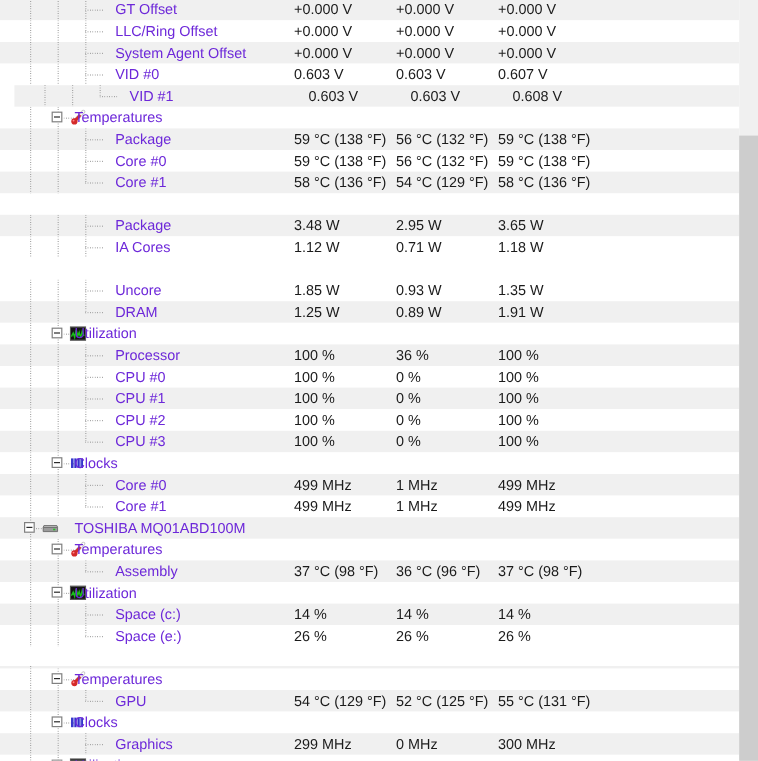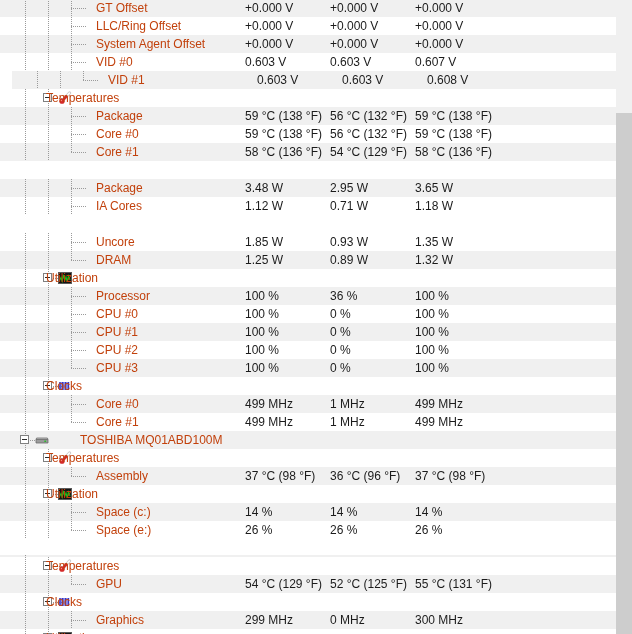--- a/index.html
+++ b/index.html
@@ -115,37 +115,37 @@
   }
   .icon svg { display: block; }
 
   
   .label {
     position: absolute;
     top: 0;
     height: 18px;
     line-height: 18px;
     font-size: 12px;
-    color: #c2410c;
+    color: #6d28d9;
   }
   .val {
     position: absolute;
     top: 0;
     height: 18px;
     line-height: 18px;
     font-size: 12px;
     color: #1b1b1b;
   }
   .c0 { left: 245px; }
   .c1 { left: 330px; }
   .c2 { left: 415px; }
 
   
-  .lvl-dev  { left: 36px; padding-left: 44px; }
-  .lvl-grp  { left: 46px; }
+  .lvl-dev  { left: 18px; padding-left: 44px; }
+  .lvl-grp  { left: 62px; }
   .lvl-leaf { left: 96px; }
 
   
   .exp-dev  { left: 20px; }
   .exp-grp  { left: 43px; }
   .ico-dev  { left: 35px; }
   .ico-grp  { left: 58px; }
   .dots-dev { left: 30px; }
   .dots-grp { left: 53px; }
   .conn-leaf{ left: 71px; }
@@ -322,21 +322,21 @@
     <div class="row shaded" style="position:absolute;left:0;top:251px;">
       <span class="guide g0"></span>
       <span class="guide g1"></span>
       <span class="connector conn-leaf last">
         <span class="vert"></span>
         <span class="horz"></span>
       </span>
       <span class="label lvl-leaf">DRAM</span>
       <span class="val c0">1.25 W</span>
       <span class="val c1">0.89 W</span>
-      <span class="val c2">1.32 W</span>
+      <span class="val c2">1.91 W</span>
     </div>
     <div class="row plain" style="position:absolute;left:0;top:269px;">
       <span class="guide g0"></span>
       <span class="guide g1"></span>
       <span class="expander exp-grp"></span>
       <span class="exp-dots dots-grp"></span>
       <span class="icon ico-grp">
         <svg width="14" height="14" viewBox="0 0 14 14">
           <rect x="0.5" y="1.5" width="13" height="11" fill="#141414" stroke="#5a5a5a" stroke-width="1"></rect>
           <polyline points="1.5,9.5 3,6.5 4.2,10 5.5,4 6.8,9 8,6 9.2,10.5 10.5,5 12,9" fill="none" stroke="#18c018" stroke-width="1.2"></polyline>

